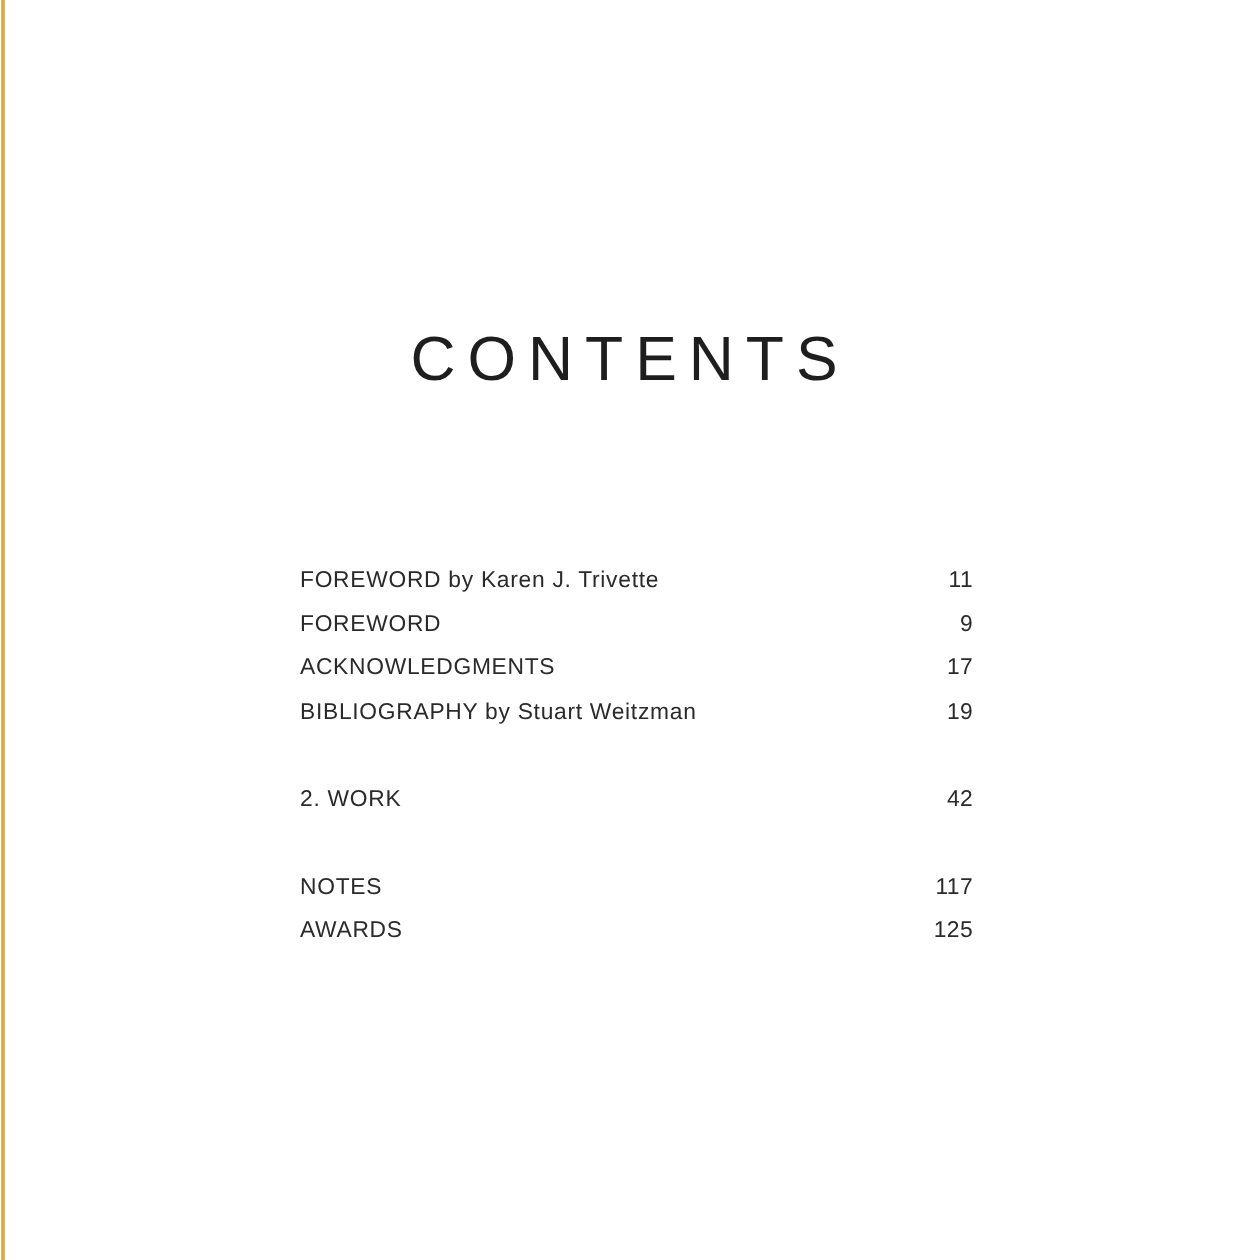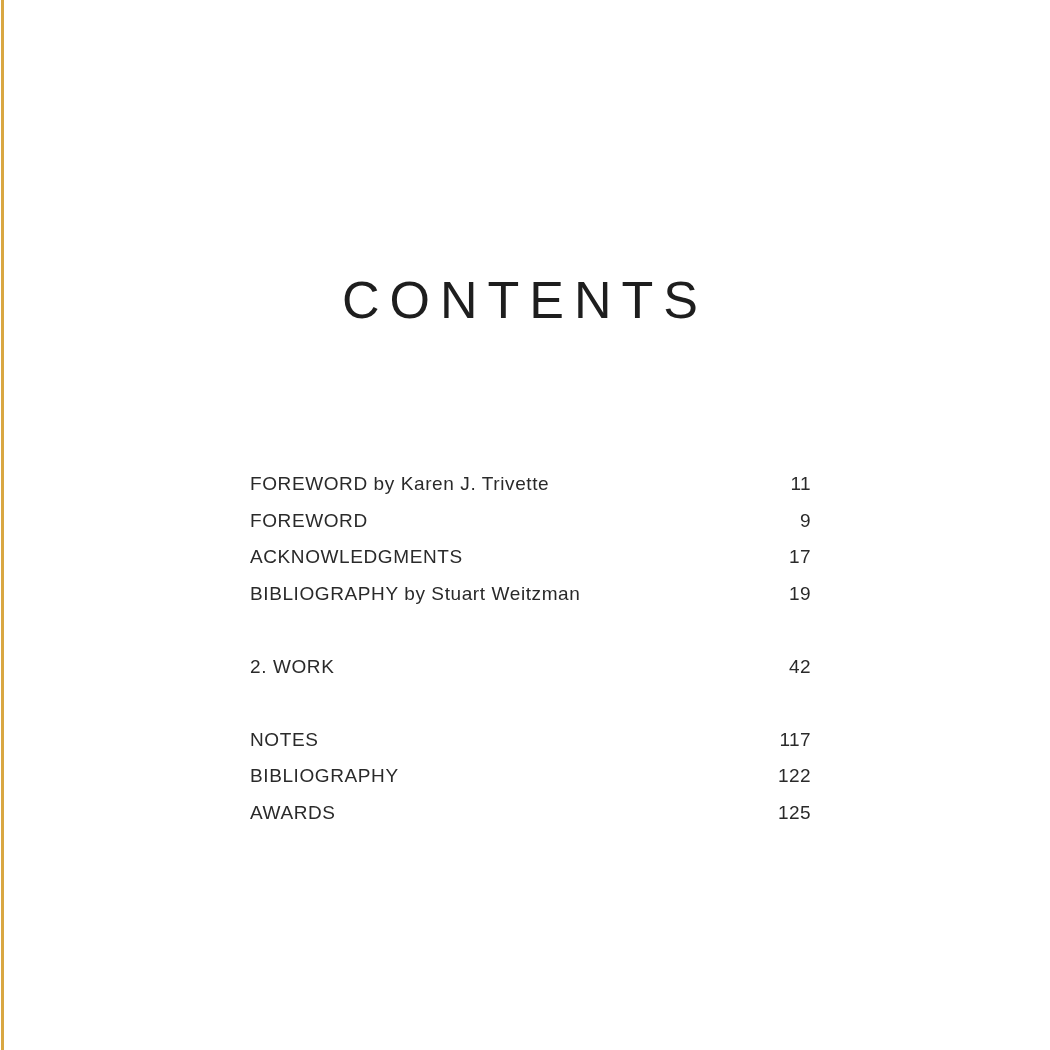--- a/index.html
+++ b/index.html
@@ -91,23 +91,19 @@
         <span class="toc-page">42</span>
       </div>
     </div>
 
     <div class="toc-group">
       <div class="toc-row">
         <span class="toc-label">NOTES</span>
         <span class="toc-page">117</span>
       </div>
       <div class="toc-row">
-        <span class="toc-label">BIBLIOGRAPHY</span>
-        <span class="toc-page">122</span>
-      </div>
-      <div class="toc-row">
         <span class="toc-label">AWARDS</span>
         <span class="toc-page">125</span>
       </div>
     </div>
 
   </div>
 </div>
 
 </body></html>

